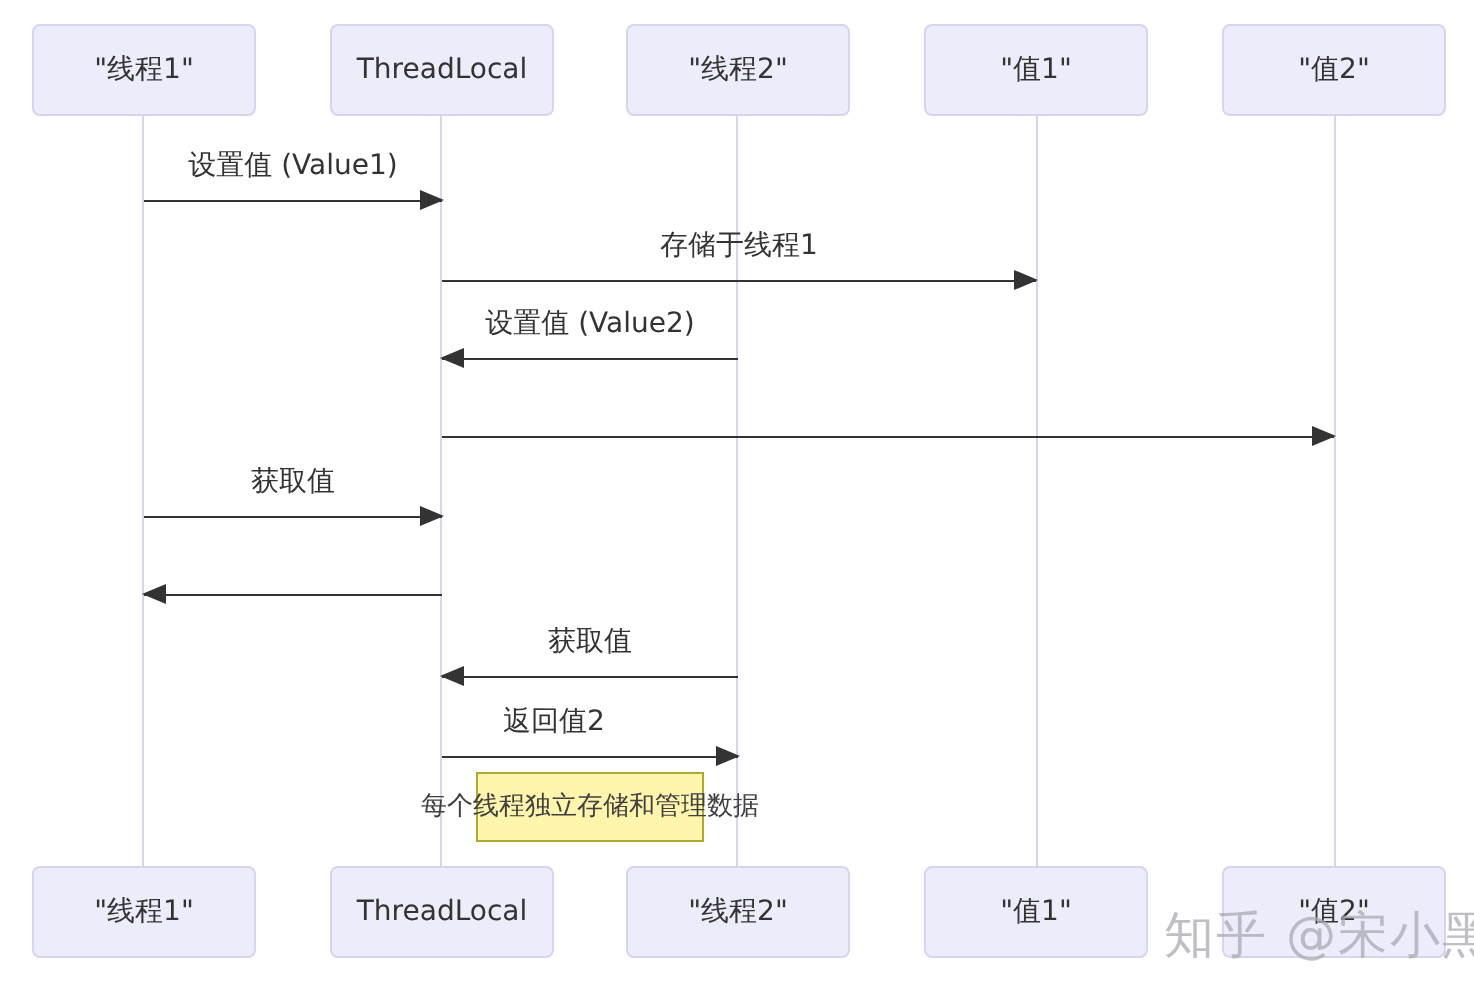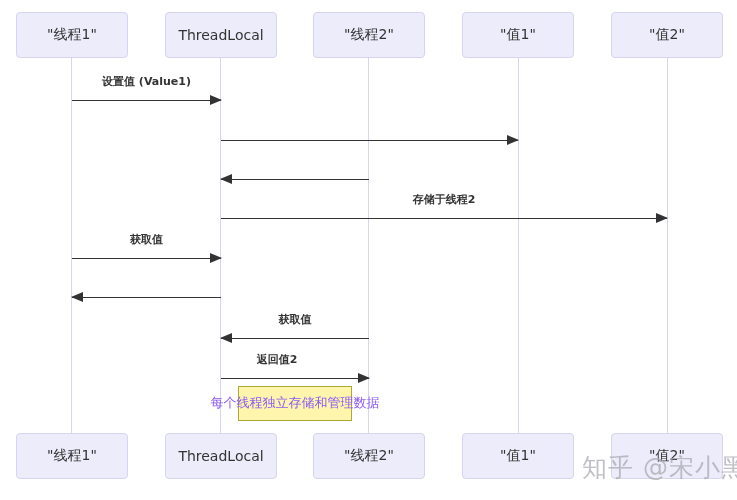--- a/index.html
+++ b/index.html
@@ -35,24 +35,23 @@
     font-size: 14px;
     color: #333333;
   }
   .actor.top { top: 12px; }
   .actor.bottom { top: 433px; }
 
   .msg-label {
     position: absolute;
     height: 20px;
     text-align: center;
-    font-size: 11px;
+    font-size: 14px;
     color: #333333;
     white-space: nowrap;
-    font-weight: bold;
   }
 
   .arrow {
     position: absolute;
     height: 0;
     border-top: 1.6px solid #333333;
   }
   .arrow .head {
     position: absolute;
     top: -6px;
@@ -73,21 +72,21 @@
     background: #fff5ad;
     border: 1px solid #aaaa33;
   }
   .note-text {
     position: absolute;
     left: 295px;
     top: 394px;
     transform: translateX(-50%);
     white-space: nowrap;
     font-size: 13px;
-    color: #8b5cf6;
+    color: #404040;
   }
 
   .watermark {
     position: absolute;
     left: 582px;
     top: 451px;
     font-size: 25px;
     color: rgba(170, 170, 178, 0.75);
     white-space: nowrap;
     letter-spacing: 1px;
@@ -119,29 +118,30 @@
     </div>
   <div class="actor top" style="left:611px">
       <span>"值2"</span>
     </div>
 
   <div class="msg-label" style="left:72px;width:149px;top:74px">设置值 (Value1)</div>
   <div class="arrow right" style="left:72px;width:149px;top:100px">
       <i class="head"></i>
     </div>
 
+  <div class="msg-label" style="left:221px;width:297px;top:114px">存储于线程1</div>
   <div class="arrow right" style="left:221px;width:297px;top:140px">
       <i class="head"></i>
     </div>
 
+  <div class="msg-label" style="left:221px;width:148px;top:153px">设置值 (Value2)</div>
   <div class="arrow left" style="left:221px;width:148px;top:179px">
       <i class="head"></i>
     </div>
 
-  <div class="msg-label" style="left:221px;width:446px;top:192px">存储于线程2</div>
   <div class="arrow right" style="left:221px;width:446px;top:218px">
       <i class="head"></i>
     </div>
 
   <div class="msg-label" style="left:72px;width:149px;top:232px">获取值</div>
   <div class="arrow right" style="left:72px;width:149px;top:258px">
       <i class="head"></i>
     </div>
 
   <div class="arrow left" style="left:72px;width:149px;top:297px">

